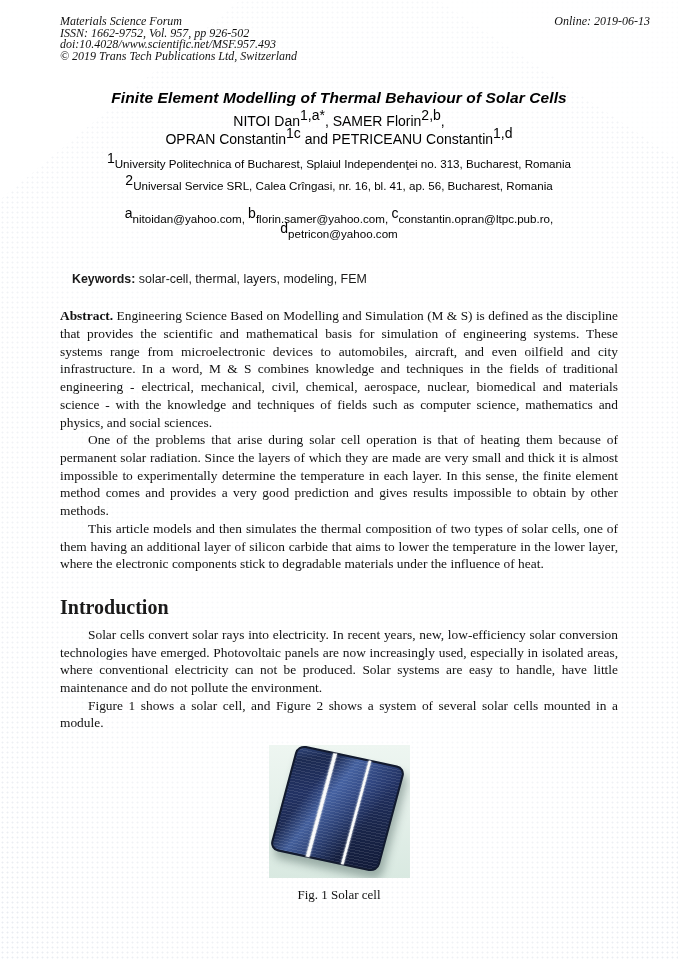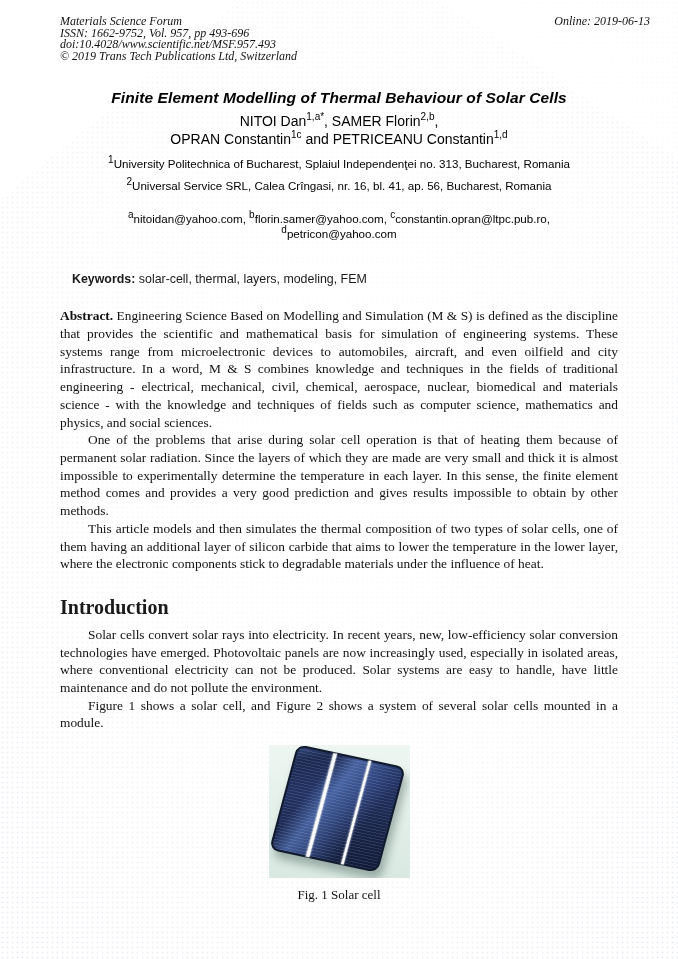--- a/index.html
+++ b/index.html
@@ -23,21 +23,21 @@
   .inner { width:558px; }
 
   
   .header-row { display:flex; justify-content:space-between; align-items:flex-start;
     font-style:italic; font-size:12px; line-height:11.6px; color:#111; width:590px;font-family:Liberation Serif, serif; }
   .header-left div { white-space:nowrap; }
   h1.title { font-family:"Liberation Sans", sans-serif; font-size:15.5px; font-weight:bold;
     text-align:center; margin-top:27px; color:#000; letter-spacing:.1px;font-style:italic; }
   .authors { font-family:"Liberation Sans", sans-serif; font-size:14px; line-height:17.5px;
     text-align:center; margin-top:6px; color:#000; }
-  .authors sup, .affil sup, .emails sup { font-size:10px; vertical-align:super; line-height:0; }
+  .authors sup, .affil sup, .emails sup { font-size:14px; vertical-align:super; line-height:0; }
   .affil { font-family:"Liberation Sans", sans-serif; font-size:11.6px; text-align:center;
     margin-top:9px; color:#000; }
   .emails { font-family:"Liberation Sans", sans-serif; font-size:11.6px; line-height:14.5px;
     text-align:center; margin-top:20px; color:#000; }
 
   .keywords { font-family:"Liberation Sans", sans-serif; font-size:12.4px; margin-top:31px;padding-left:12px; }
   .keywords b { font-weight:bold; }
 
   
   .bodytext { font-size:13.4px; line-height:17.7px; text-align:justify; color:#111; }
@@ -74,21 +74,21 @@
 
 <div class="bg-dots"></div>
 <div class="bg-fade"></div>
 <div class="bg-corner-tl"></div>
 <div class="bg-corner-tr"></div>
 
 <div class="content">
   <div class="header-row">
     <div class="header-left">
       <div>Materials Science Forum</div>
-      <div>ISSN: 1662-9752, Vol. 957, pp 493-696</div>
+      <div>ISSN: 1662-9752, Vol. 957, pp 926-502</div>
       <div>doi:10.4028/www.scientific.net/MSF.957.493</div>
       <div>© 2019 Trans Tech Publications Ltd, Switzerland</div>
     </div>
     <div class="header-right">Online: 2019-06-13</div>
   </div>
 
   <div class="inner">
     <h1 class="title">Finite Element Modelling of Thermal Behaviour of Solar Cells</h1>
 
     <div class="authors"><span>NITOI Dan</span><sup>1,a*</sup><span>, SAMER Florin</span><sup>2,b</sup><span>,</span><br><span>OPRAN Constantin</span><sup>1c</sup><span> and PETRICEANU Constantin</span><sup>1,d</sup></div>

